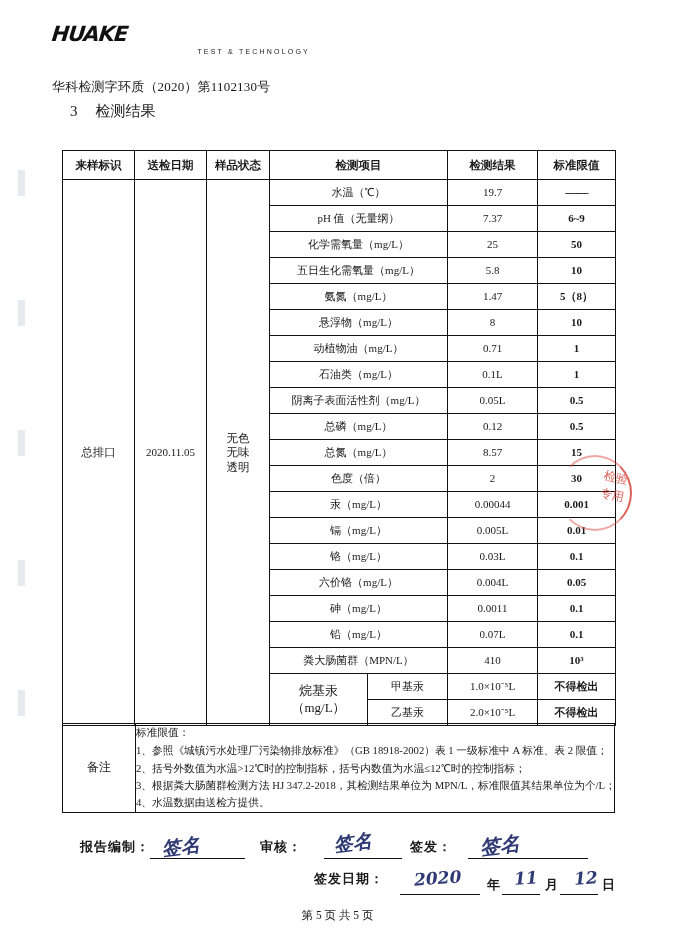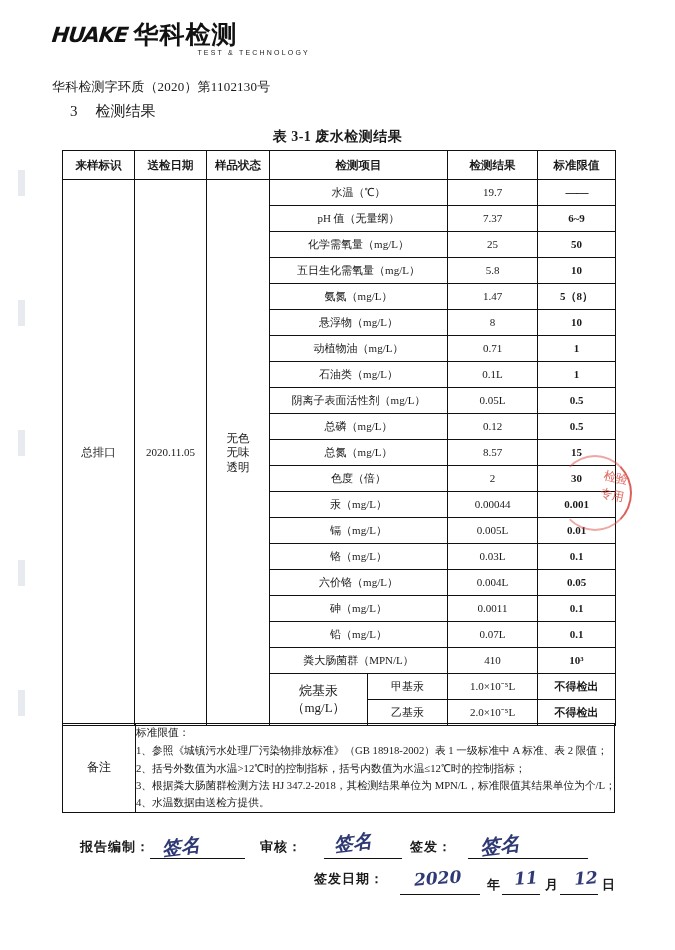--- a/index.html
+++ b/index.html
@@ -290,32 +290,30 @@
 
   <div class="edge-mark" style="top:170px"></div>
   <div class="edge-mark" style="top:300px"></div>
   <div class="edge-mark" style="top:430px"></div>
   <div class="edge-mark" style="top:560px"></div>
   <div class="edge-mark" style="top:690px"></div>
 
   <div class="logo-block">
     <div class="logo-row">
       <span class="logo-mark">HUAKE</span>
-      <span class="logo-cn">华科检测</span>
     </div>
     <div class="logo-tag">TEST &amp; TECHNOLOGY</div>
   </div>
 
   <div class="doc-code">华科检测字环质（2020）第1102130号</div>
 
   <div class="section-title">
     <span class="num">3</span><span>检测结果</span>
   </div>
 
-  <div class="table-caption">表 3-1  废水检测结果</div>
 
   <table class="main">
     <colgroup>
       <col style="width:72px">
       <col style="width:72px">
       <col style="width:63px">
       <col style="width:98px">
       <col style="width:80px">
       <col style="width:90px">
       <col style="width:78px">
@@ -492,14 +490,15 @@
 
     <span class="ul-date-1"></span>
     <span class="ul-date-2"></span>
     <span class="ul-date-3"></span>
 
     <span class="date-y">年</span>
     <span class="date-m">月</span>
     <span class="date-d">日</span>
   </div>
 
+  <div class="footer">第 5 页 共 5 页</div>
 
 </div>
 
 </body></html>

